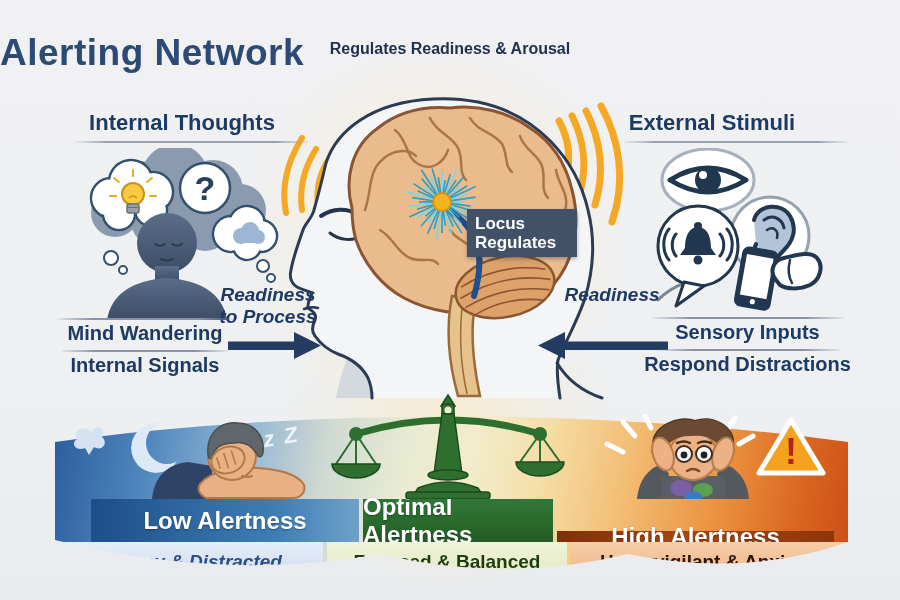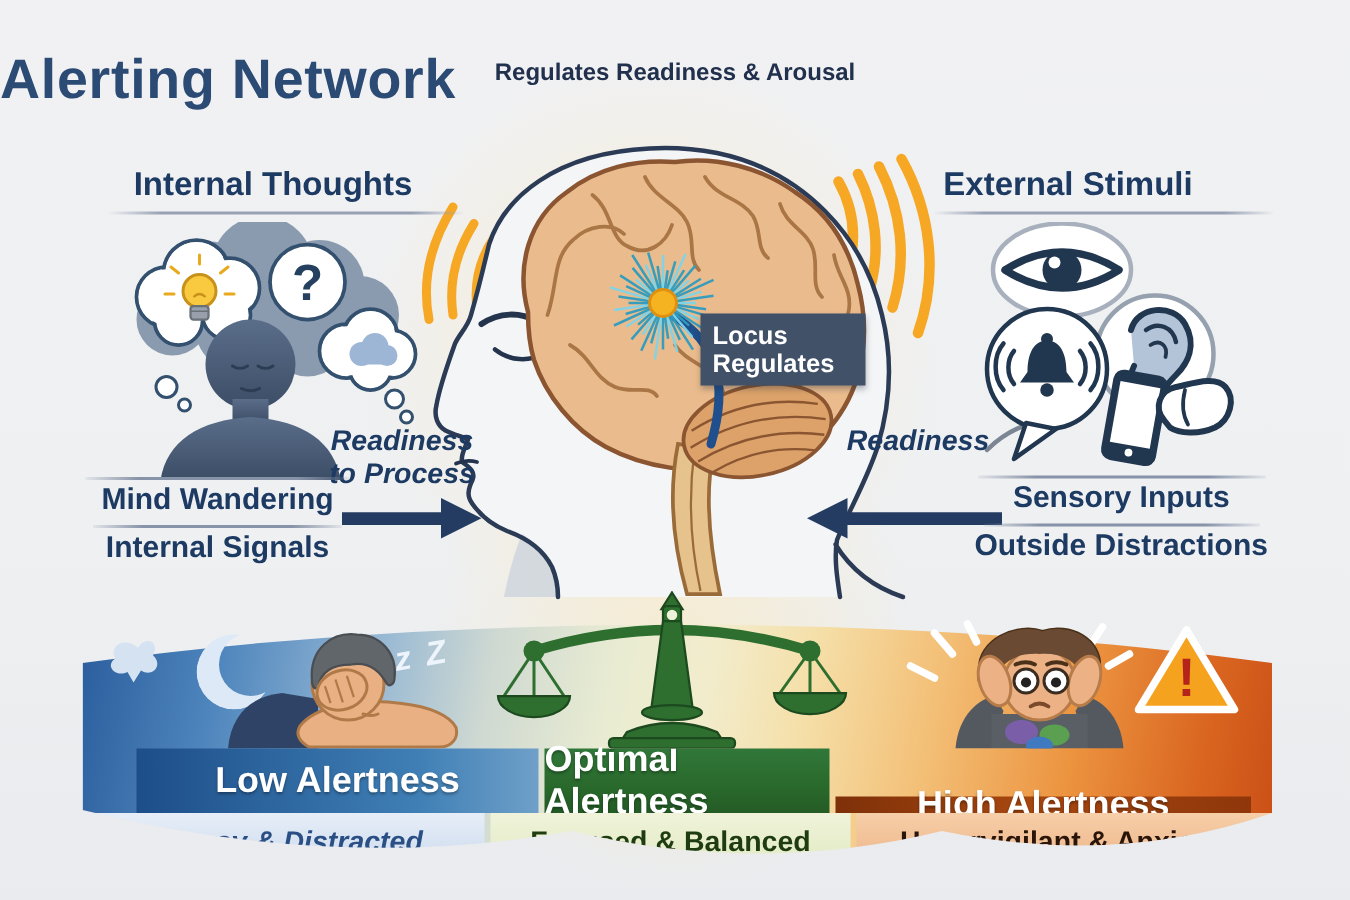--- a/index.html
+++ b/index.html
@@ -325,21 +325,21 @@
   </div>
 
   <div class="abs thinline" style="left:57px;top:318px;width:176px;"></div>
   <div class="abs iolabel" style="left:55px;top:322px;width:180px;">Mind Wandering</div>
   <div class="abs thinline" style="left:62px;top:350px;width:166px;"></div>
   <div class="abs iolabel" style="left:55px;top:354px;width:180px;">Internal Signals</div>
 
   <div class="abs thinline" style="left:652px;top:317px;width:192px;"></div>
   <div class="abs iolabel" style="left:650px;top:321px;width:195px;">Sensory Inputs</div>
   <div class="abs thinline" style="left:656px;top:349px;width:184px;"></div>
-  <div class="abs iolabel" style="left:640px;top:353px;width:215px;">Outside Distractions</div>
+  <div class="abs iolabel" style="left:640px;top:353px;width:215px;">Respond Distractions</div>
 
   <div class="abs banner">
     <div class="bands">
       <div class="band b-low">Low Alertness</div>
       <div class="gap"></div>
       <div class="band b-opt">Optimal Alertness</div>
       <div class="gap"></div>
       <div class="band b-high">High Alertness</div>
     </div>
     <div class="subs">

